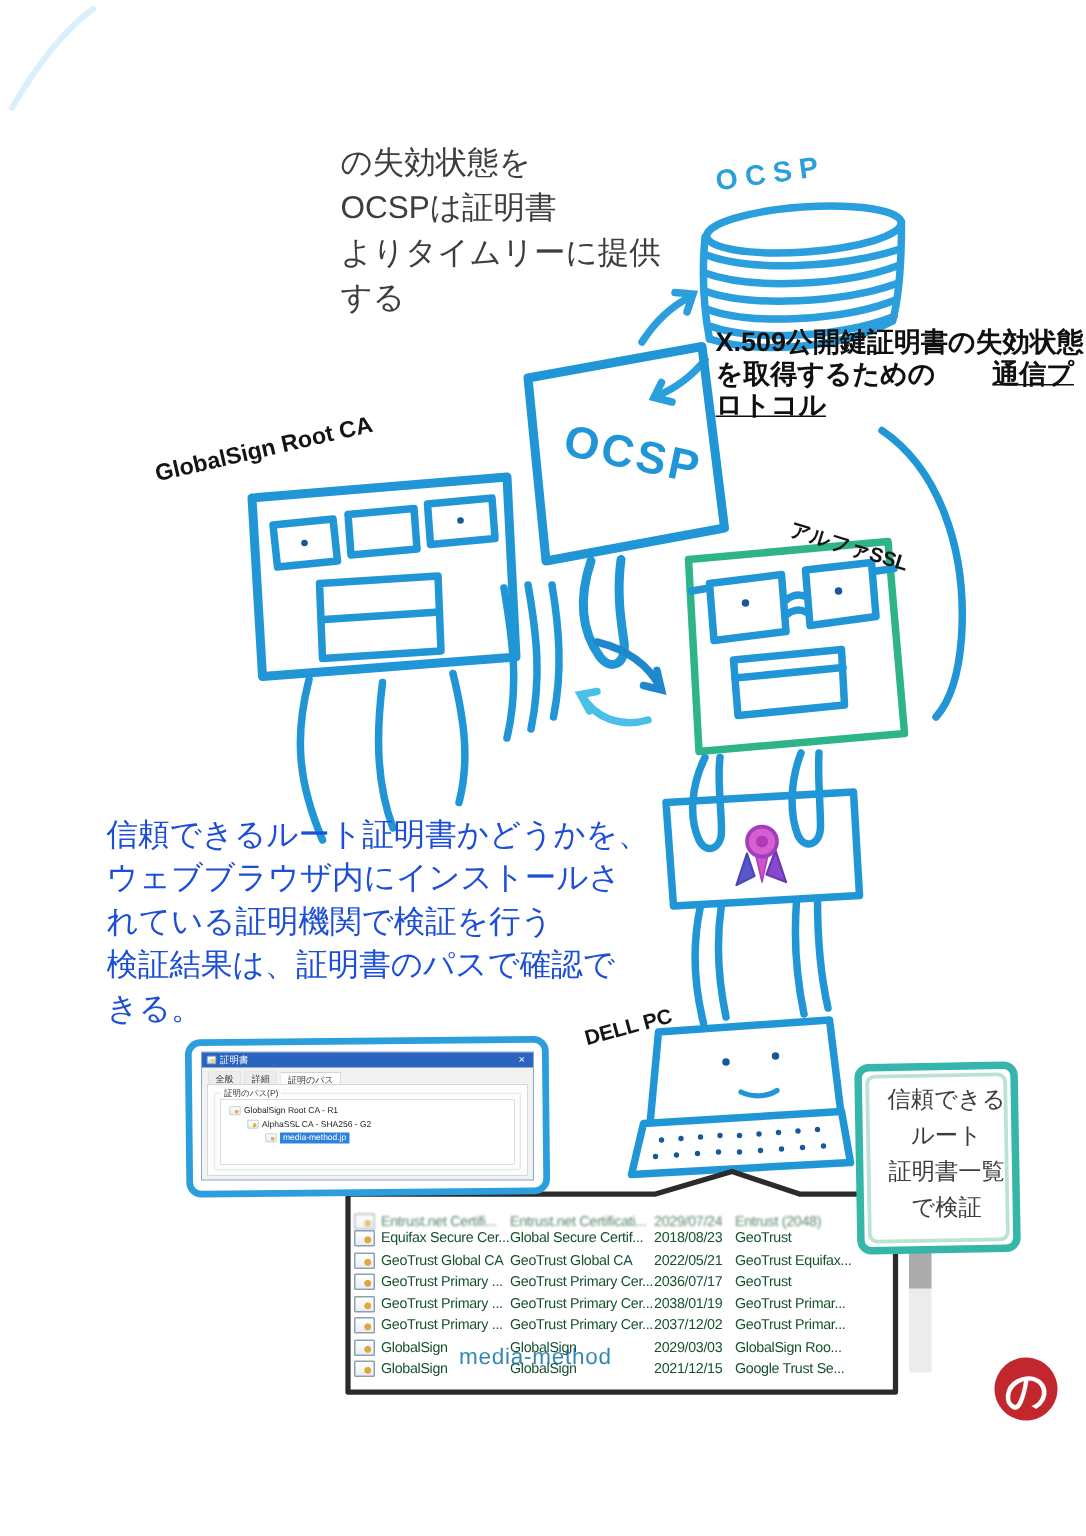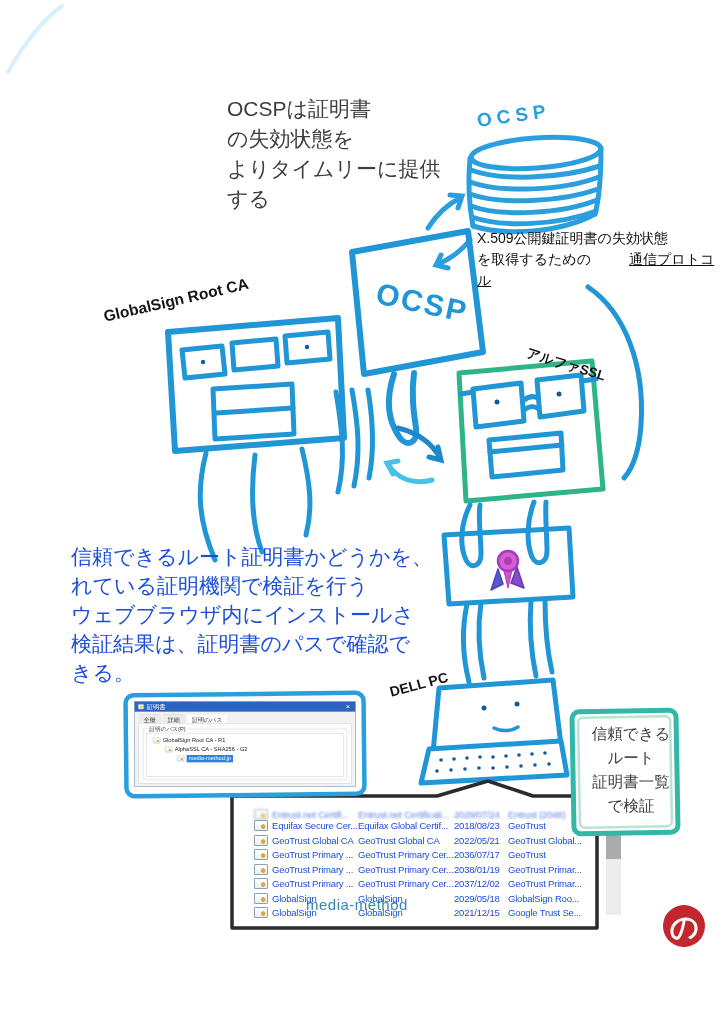--- a/index.html
+++ b/index.html
@@ -4,35 +4,35 @@
 <style>
   html,body{margin:0;padding:0;}
   body{width:724px;height:1024px;overflow:hidden;background:#fff;
        font-family:"Liberation Sans","DejaVu Sans",sans-serif;}
   #stage{position:relative;width:724px;height:1024px;background:#fff;}
   #art{position:absolute;left:0;top:0;z-index:1;}
   .ov{position:absolute;z-index:5;}
 
   
   .top-note{left:227px;top:94px;font-size:21px;line-height:30px;color:#3d3d3d;}
-  .protocol-note{left:477px;top:228px;font-size:14px;line-height:21px;font-weight:normal;color:#101010;}
+  .protocol-note{left:477px;top:218px;font-size:18px;line-height:21px;font-weight:bold;color:#101010;}
   .protocol-note .ul{text-decoration:underline;margin-left:38px;}
   .middle-note{left:71px;top:542px;font-size:21px;line-height:29px;color:#1d4ed8;}
   .gs-label{left:104px;top:308px;width:170px;font-size:15.5px;font-weight:bold;color:#141414;
             transform:rotate(-13deg);transform-origin:0 50%;}
   .alpha-label{left:527px;top:344px;font-size:13.5px;font-weight:bold;color:#141414;
                transform:rotate(17deg);transform-origin:0 50%;white-space:nowrap;}
   .dell-label{left:390px;top:684px;font-size:14px;font-weight:bold;color:#141414;
               transform:rotate(-15deg);transform-origin:0 50%;white-space:nowrap;}
   .verify-text{left:576px;top:722px;width:110px;text-align:center;font-size:15.5px;
                line-height:24px;color:#3c3c3c;z-index:6;}
   .watermark{left:306px;top:896px;font-size:15px;color:#0369a1;opacity:.8;z-index:7;letter-spacing:.5px;}
 
   
-  .ctable{left:252px;top:802px;width:358px;z-index:6;color:#1d4ed8;}
+  .ctable{left:234px;top:802px;width:358px;z-index:6;color:#14532d;}
   .trow{display:flex;height:14.5px;font-size:9.5px;white-space:nowrap;letter-spacing:-.2px;}
   .trow.partial{height:18px;overflow:hidden;align-items:flex-end;filter:blur(.8px);opacity:.7;}
   .cico{width:12px;height:9px;flex:0 0 12px;margin:0 4px 0 2px;border:1px solid #8aa0b4;border-radius:1px;
         background:radial-gradient(circle at 68% 62%, #e0a83a 0 2px, rgba(0,0,0,0) 2.6px),
                    linear-gradient(#ffffff,#e9eef4);}
   .c{overflow:hidden;}
   .c.name{flex:0 0 86px;}
   .c.issued{flex:0 0 96px;}
   .c.date{flex:0 0 54px;}
   .c.friendly{flex:1 1 auto;}
@@ -201,39 +201,39 @@
       <rect x="579" y="717" width="92" height="110" rx="5" transform="rotate(-1 625 772)" fill="none" stroke="#b9e4cf" stroke-width="2.5"></rect>
     </g>
 
     <g transform="rotate(-8 684 926)">
       <circle cx="684" cy="926" r="21" fill="#c1272d"></circle>
       <text x="684" y="937" text-anchor="middle" font-size="29" font-weight="bold" fill="#ffffff">の</text>
     </g>
   </svg>
 
   <div class="ov top-note">
+    <div>の失効状態を</div>
     <div>OCSPは証明書</div>
-    <div>の失効状態を</div>
     <div>よりタイムリーに提供</div>
     <div>する</div>
   </div>
 
   <div class="ov protocol-note">
     <div>X.509公開鍵証明書の失効状態</div>
     <div><span>を取得するための</span><span class="ul">通信プロトコル</span></div>
   </div>
 
   <div class="ov gs-label">GlobalSign Root CA</div>
   <div class="ov alpha-label">アルファSSL</div>
   <div class="ov dell-label">DELL PC</div>
 
   <div class="ov middle-note">
     <div>信頼できるルート証明書かどうかを、</div>
+    <div>ウェブブラウザ内にインストールさ</div>
     <div>れている証明機関で検証を行う</div>
-    <div>ウェブブラウザ内にインストールさ</div>
     <div>検証結果は、証明書のパスで確認で</div>
     <div>きる。</div>
   </div>
 
   <div class="ov verify-text">
     <div>信頼できる</div>
     <div>ルート</div>
     <div>証明書一覧</div>
     <div>で検証</div>
   </div>
@@ -278,30 +278,30 @@
     <div class="trow partial">
       <span class="cico"></span>
       <span class="c name">Entrust.net Certifi...</span>
       <span class="c issued">Entrust.net Certificati...</span>
       <span class="c date">2029/07/24</span>
       <span class="c friendly">Entrust (2048)</span>
     </div>
     <div class="trow">
       <span class="cico"></span>
       <span class="c name">Equifax Secure Cer...</span>
-      <span class="c issued">Equifax Global Certif...</span>
+      <span class="c issued">Global Secure Certif...</span>
       <span class="c date">2018/08/23</span>
       <span class="c friendly">GeoTrust</span>
     </div>
     <div class="trow">
       <span class="cico"></span>
       <span class="c name">GeoTrust Global CA</span>
       <span class="c issued">GeoTrust Global CA</span>
       <span class="c date">2022/05/21</span>
-      <span class="c friendly">GeoTrust Global...</span>
+      <span class="c friendly">GeoTrust Equifax...</span>
     </div>
     <div class="trow">
       <span class="cico"></span>
       <span class="c name">GeoTrust Primary ...</span>
       <span class="c issued">GeoTrust Primary Cer...</span>
       <span class="c date">2036/07/17</span>
       <span class="c friendly">GeoTrust</span>
     </div>
     <div class="trow">
       <span class="cico"></span>
@@ -314,21 +314,21 @@
       <span class="cico"></span>
       <span class="c name">GeoTrust Primary ...</span>
       <span class="c issued">GeoTrust Primary Cer...</span>
       <span class="c date">2037/12/02</span>
       <span class="c friendly">GeoTrust Primar...</span>
     </div>
     <div class="trow">
       <span class="cico"></span>
       <span class="c name">GlobalSign</span>
       <span class="c issued">GlobalSign</span>
-      <span class="c date">2029/05/18</span>
+      <span class="c date">2029/03/03</span>
       <span class="c friendly">GlobalSign Roo...</span>
     </div>
     <div class="trow">
       <span class="cico"></span>
       <span class="c name">GlobalSign</span>
       <span class="c issued">GlobalSign</span>
       <span class="c date">2021/12/15</span>
       <span class="c friendly">Google Trust Se...</span>
     </div>
   </div>

